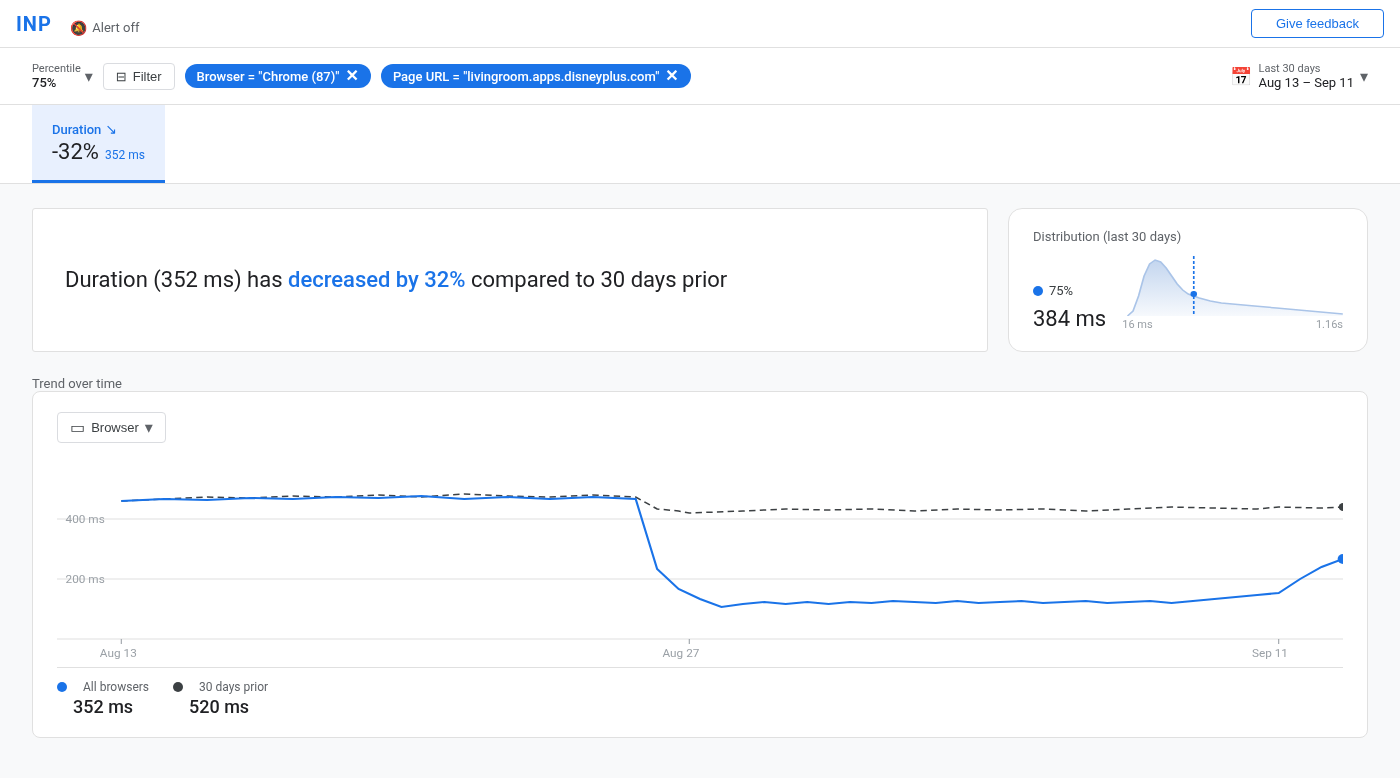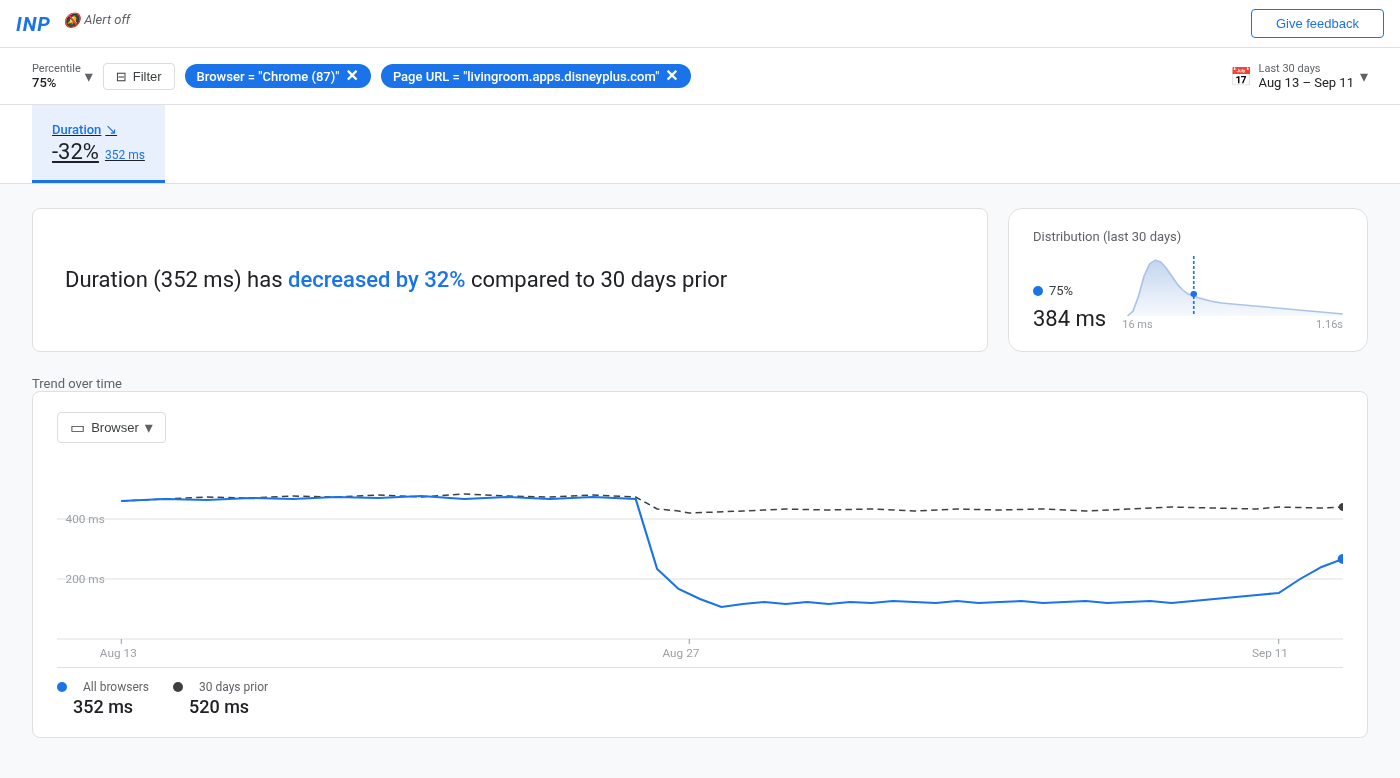--- a/index.html
+++ b/index.html
@@ -15,23 +15,22 @@
       display: flex;
       align-items: center;
       justify-content: space-between;
       background: #fff;
       border-bottom: 1px solid #e0e0e0;
       padding: 0 16px;
       height: 48px;
     }
     .top-bar-left {
       display: flex;
-      align-items: flex-start;
-      gap: 12px;
-      font-style: italic;
+      align-items: flex-end;
+      gap: 19px;
     }
     .inp-badge {
       font-size: 20px;
       font-weight: 700;
       color: #1a73e8;
       letter-spacing: 1px;
     }
     .alert-off {
       display: flex;
       align-items: center;
@@ -125,21 +124,20 @@
     .date-icon { font-size: 18px; color: #5f6368; }
     .date-range-label { font-size: 11px; color: #5f6368; }
     .date-range-val { font-size: 13px; font-weight: 400; color: #202124; }
 
     
     .metric-tabs {
       display: flex;
       padding: 0 32px;
       background: #fff;
       border-bottom: 1px solid #e0e0e0;
-      text-decoration: underline;
     }
     .metric-tab {
       padding: 16px 20px;
       cursor: pointer;
       border-bottom: 3px solid transparent;
       display: flex;
       flex-direction: column;
       gap: 2px;
     }
     .metric-tab.active {
@@ -175,21 +173,21 @@
     }
 
     
     .summary-row {
       display: flex;
       gap: 20px;
       margin-bottom: 24px;
     }
     .summary-card {
       background: #fff;
-      border-radius: 8px;
+      border-radius: 3px;
       border: 1px solid #e0e0e0;
       padding: 28px 32px;
       flex: 1;
       display: flex;
       align-items: center;
     }
     .summary-text {
       font-size: 22px;
       font-weight: 400;
       color: #202124;

